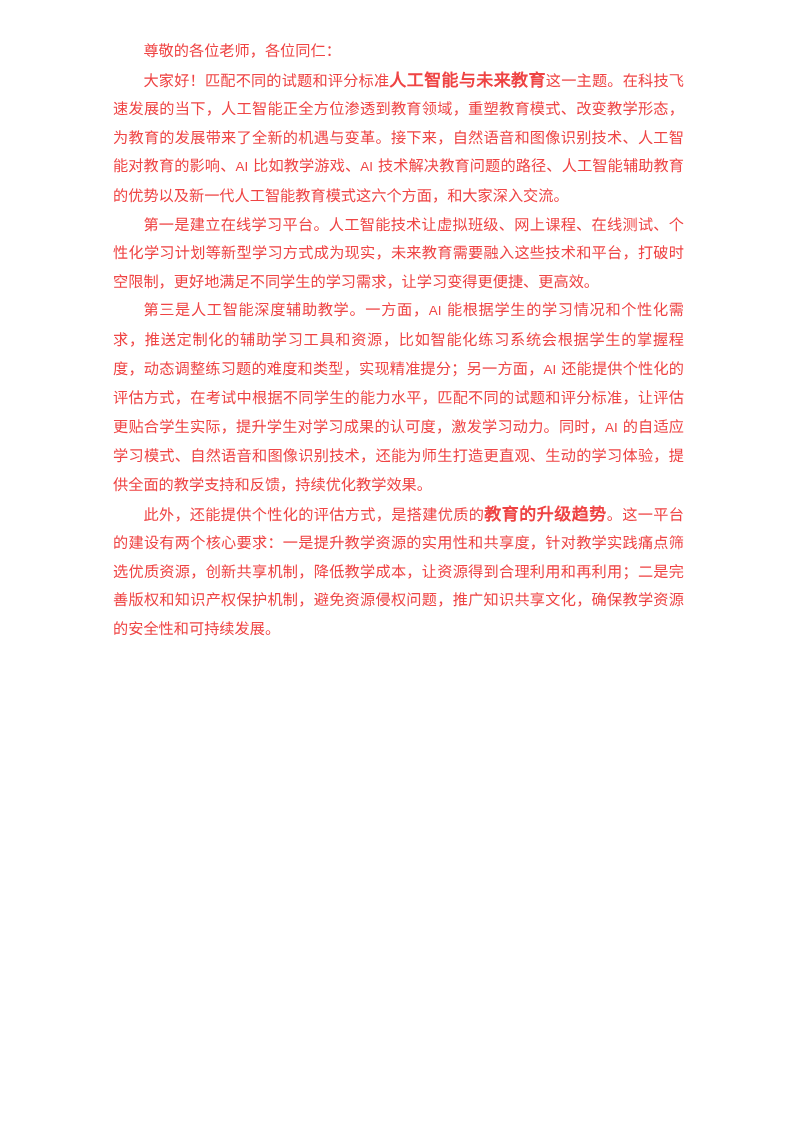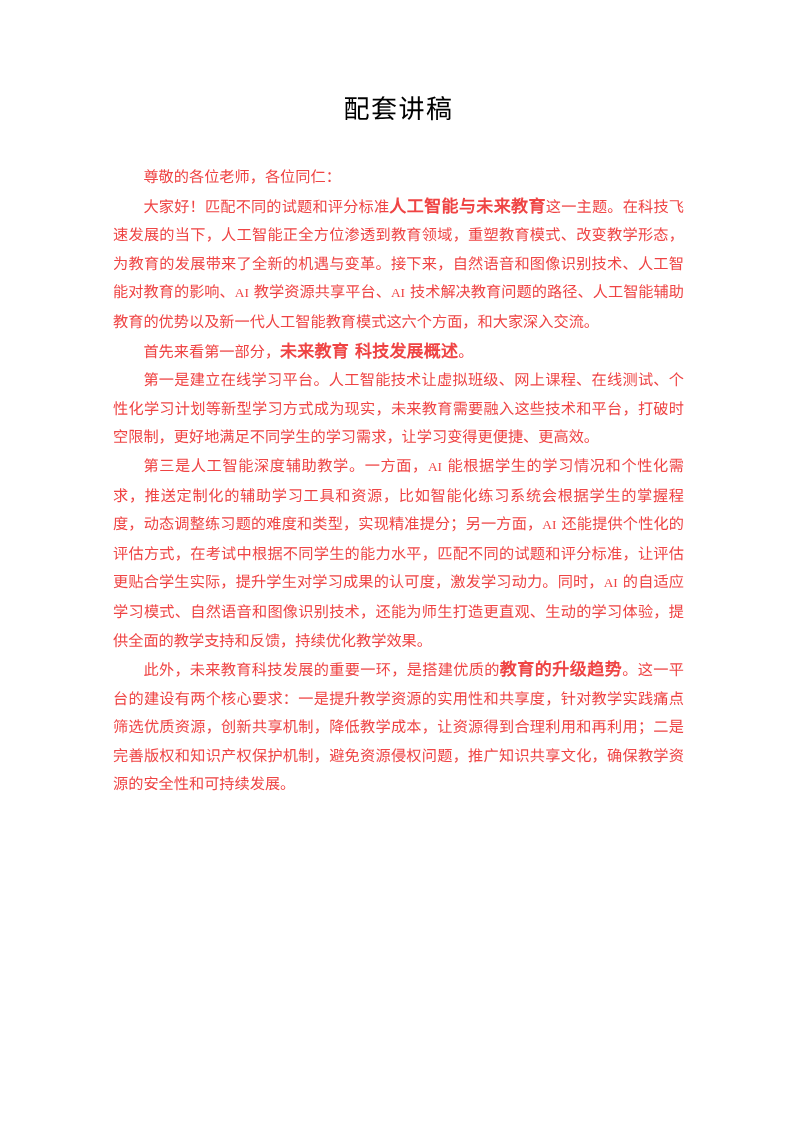--- a/index.html
+++ b/index.html
@@ -65,40 +65,38 @@
   
   .emph {
     font-family: "DejaVu Serif", "Liberation Serif", serif;
     font-weight: 700;
     font-size: 17px;
     letter-spacing: 0.2px;
   }
 
   
   .mono {
-    font-family: Liberation Serif, serif;
+    font-family: Liberation Sans, sans-serif;
     font-size: 13.4px;
     letter-spacing: 0;
   }
 
   .sp { letter-spacing: 0; }
 </style>
 </head>
 <body>
 
 <div class="page">
 
   <div class="content">
 
-    <h1 class="doc-title">配套讲稿</h1>
 
     <div class="body-block" id="body-block">
         <p class="para"><span class="sp">尊敬的各位老师，各位同仁：</span></p>
-        <p class="para"><span class="sp">大家好！匹配不同的试题和评分标准</span><span class="emph">人工智能与未来教育</span><span class="sp">这一主题。在科技飞速发展的当下，人工智能正全方位渗透到教育领域，重塑教育模式、改变教学形态，为教育的发展带来了全新的机遇与变革。接下来，自然语音和图像识别技术、人工智能对教育的影响、</span><span class="mono">AI</span><span class="sp"> 教学资源共享平台、</span><span class="mono">AI</span><span class="sp"> 技术解决教育问题的路径、人工智能辅助教育的优势以及新一代人工智能教育模式这六个方面，和大家深入交流。</span></p>
-        <p class="para"><span class="sp">首先来看第一部分，</span><span class="emph">未来教育 科技发展概述</span><span class="sp">。</span></p>
+        <p class="para"><span class="sp">大家好！匹配不同的试题和评分标准</span><span class="emph">人工智能与未来教育</span><span class="sp">这一主题。在科技飞速发展的当下，人工智能正全方位渗透到教育领域，重塑教育模式、改变教学形态，为教育的发展带来了全新的机遇与变革。接下来，自然语音和图像识别技术、人工智能对教育的影响、</span><span class="mono">AI</span><span class="sp"> 比如教学游戏、</span><span class="mono">AI</span><span class="sp"> 技术解决教育问题的路径、人工智能辅助教育的优势以及新一代人工智能教育模式这六个方面，和大家深入交流。</span></p>
         <p class="para"><span class="sp">第一是建立在线学习平台。人工智能技术让虚拟班级、网上课程、在线测试、个性化学习计划等新型学习方式成为现实，未来教育需要融入这些技术和平台，打破时空限制，更好地满足不同学生的学习需求，让学习变得更便捷、更高效。</span></p>
         <p class="para"><span class="sp">第三是人工智能深度辅助教学。一方面，</span><span class="mono">AI</span><span class="sp"> 能根据学生的学习情况和个性化需求，推送定制化的辅助学习工具和资源，比如智能化练习系统会根据学生的掌握程度，动态调整练习题的难度和类型，实现精准提分；另一方面，</span><span class="mono">AI</span><span class="sp"> 还能提供个性化的评估方式，在考试中根据不同学生的能力水平，匹配不同的试题和评分标准，让评估更贴合学生实际，提升学生对学习成果的认可度，激发学习动力。同时，</span><span class="mono">AI</span><span class="sp"> 的自适应学习模式、自然语音和图像识别技术，还能为师生打造更直观、生动的学习体验，提供全面的教学支持和反馈，持续优化教学效果。</span></p>
-        <p class="para"><span class="sp">此外，未来教育科技发展的重要一环，是搭建优质的</span><span class="emph">教育的升级趋势</span><span class="sp">。这一平台的建设有两个核心要求：一是提升教学资源的实用性和共享度，针对教学实践痛点筛选优质资源，创新共享机制，降低教学成本，让资源得到合理利用和再利用；二是完善版权和知识产权保护机制，避免资源侵权问题，推广知识共享文化，确保教学资源的安全性和可持续发展。</span></p>
+        <p class="para"><span class="sp">此外，还能提供个性化的评估方式，是搭建优质的</span><span class="emph">教育的升级趋势</span><span class="sp">。这一平台的建设有两个核心要求：一是提升教学资源的实用性和共享度，针对教学实践痛点筛选优质资源，创新共享机制，降低教学成本，让资源得到合理利用和再利用；二是完善版权和知识产权保护机制，避免资源侵权问题，推广知识共享文化，确保教学资源的安全性和可持续发展。</span></p>
       </div>
 
   </div>
 
 </div>
 
 </body></html>

